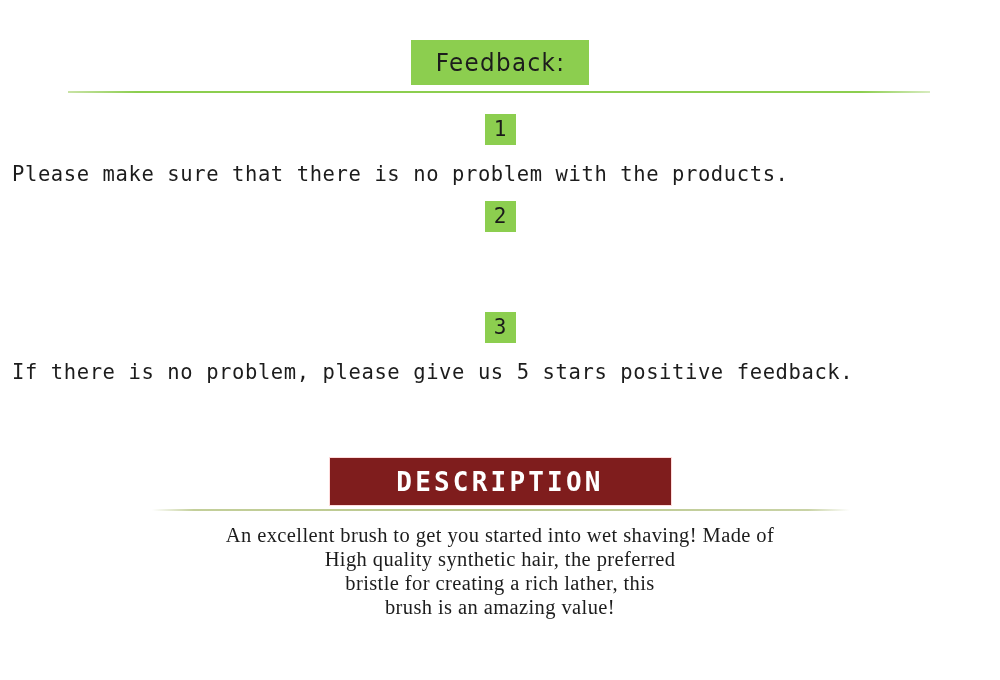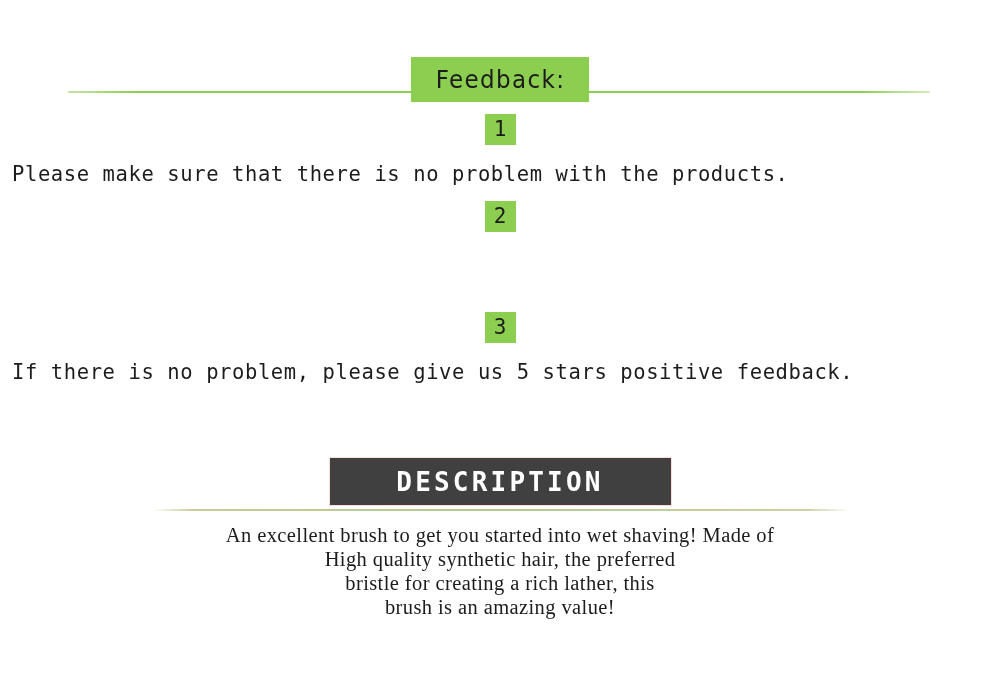--- a/index.html
+++ b/index.html
@@ -21,21 +21,21 @@
   .page {
     position: absolute;
     inset: 0;
     width: 1000px;
     height: 680px;
   }
 
   
   .feedback-header-wrap {
     position: absolute;
-    top: 56px;
+    top: 39px;
     left: 0;
     width: 1000px;
     height: 46px;
     display: flex;
     justify-content: center;
     align-items: center;
   }
   .feedback-badge {
     width: 178px;
     height: 45px;
@@ -109,21 +109,21 @@
     position: absolute;
     top: 458px;
     left: 0;
     width: 1000px;
     display: flex;
     justify-content: center;
   }
   .desc-banner {
     width: 341px;
     height: 47px;
-    background: #404040;
+    background: #7f1d1d;
     display: flex;
     align-items: center;
     justify-content: center;
     box-shadow: 0 0 0 1px rgba(255,190,190,0.55);
   }
   .desc-banner span {
     font-family: "DejaVu Sans Mono", "Liberation Mono", monospace;
     font-size: 26px;
     font-weight: 700;
     letter-spacing: 3.2px;

